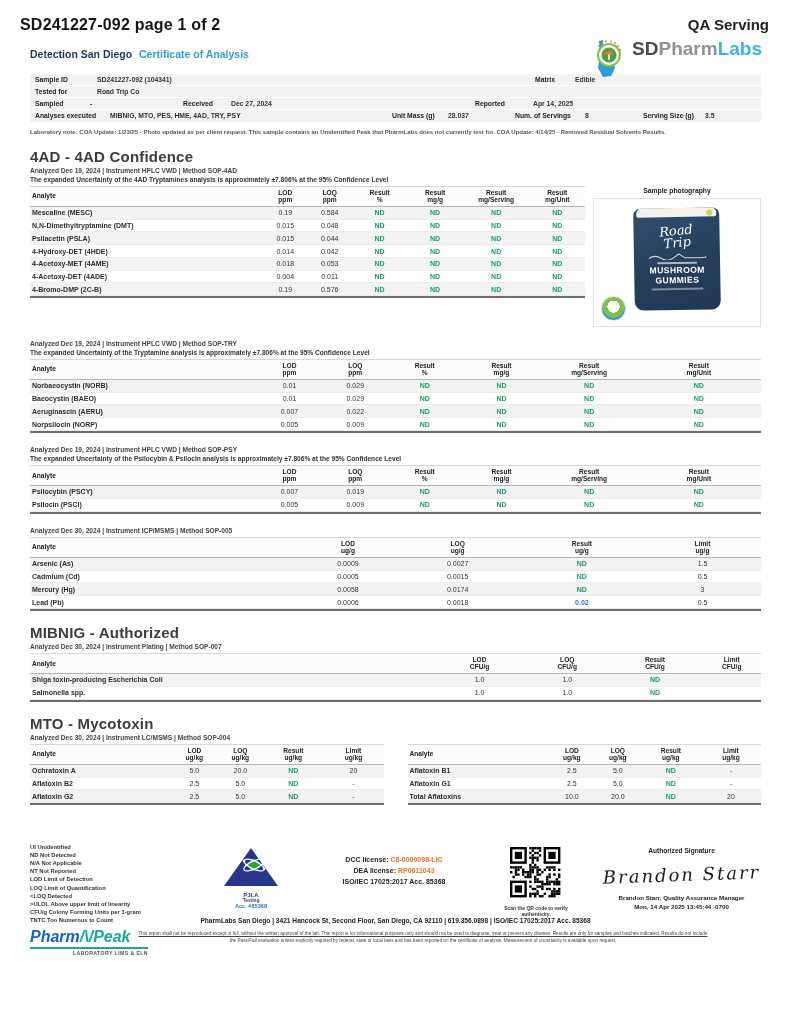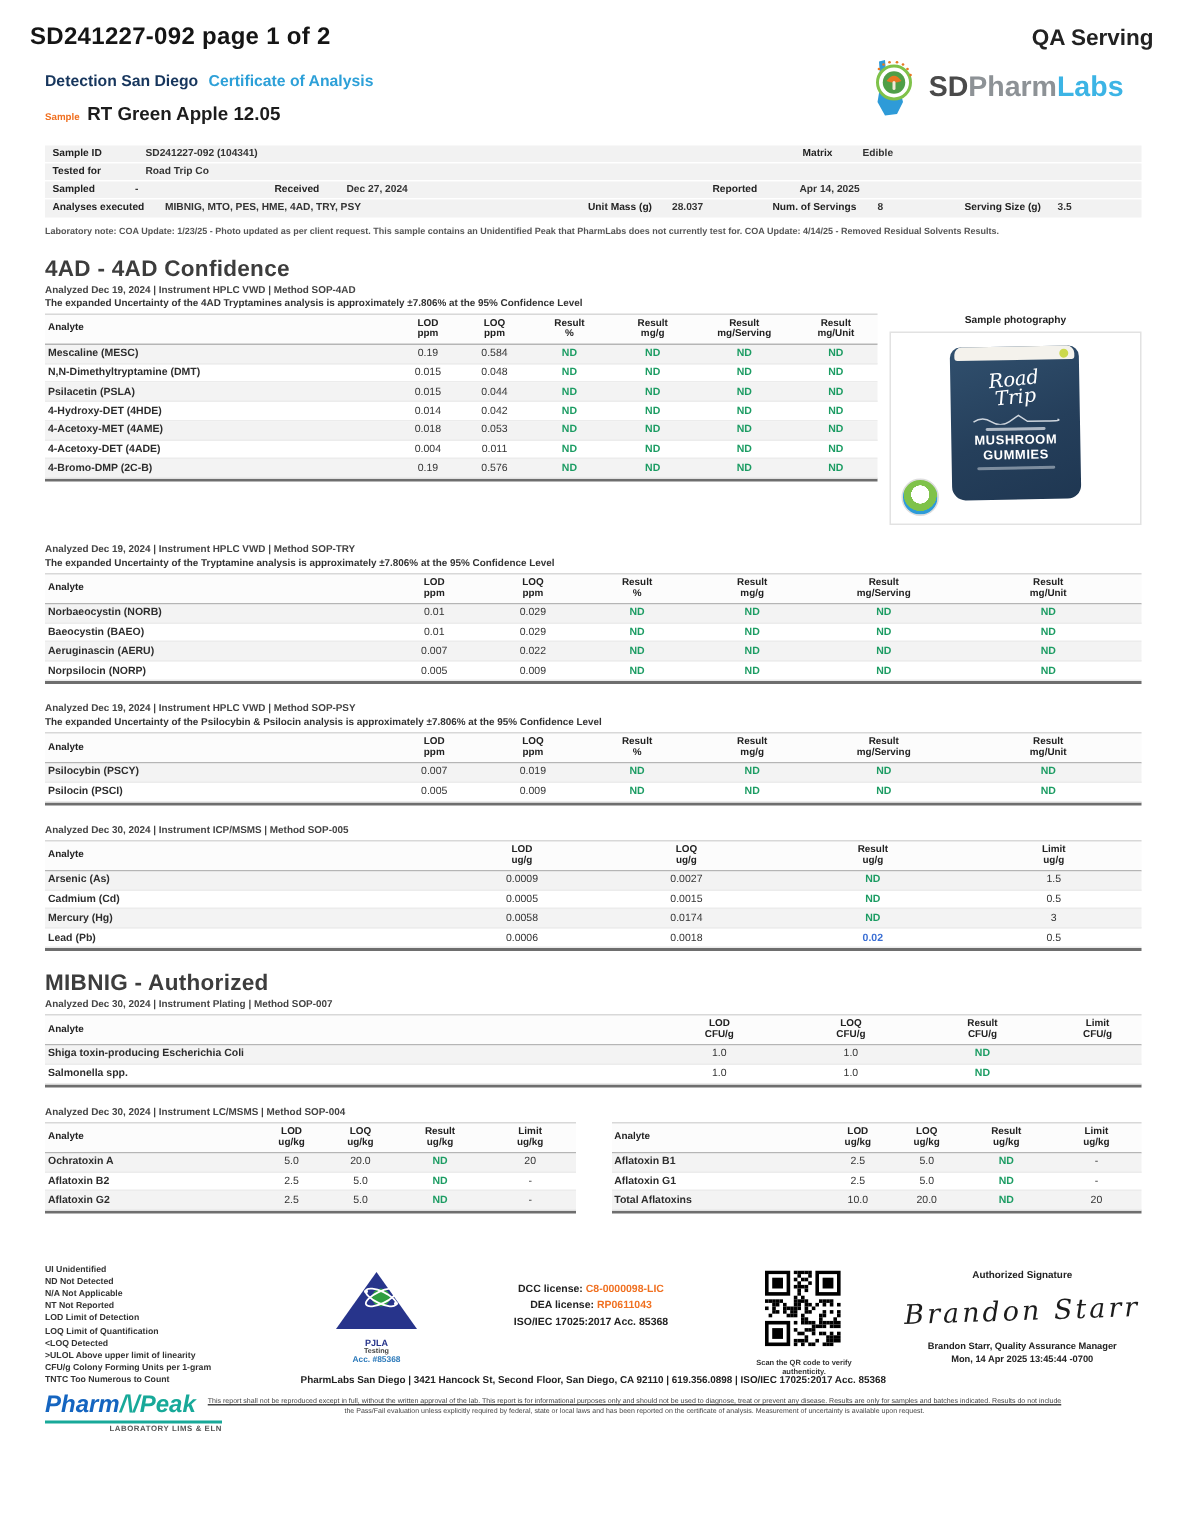--- a/index.html
+++ b/index.html
@@ -1,28 +1,28 @@
 <!DOCTYPE html>
 <html><head>
 <meta charset="utf-8">
 <style>
   html,body{margin:0;padding:0;background:#fff;}
   .page{position:relative;width:791px;height:1024px;background:#fff;overflow:hidden;
         font-family:"Liberation Sans",sans-serif;color:#333;}
   
-  .topbar{display:flex;justify-content:space-between;align-items:flex-end;padding:16px 22px 0 20px;}
+  .topbar{display:flex;justify-content:space-between;align-items:flex-start;padding:16px 22px 0 20px;}
   .docid{font-size:16px;font-weight:bold;color:#151515;letter-spacing:.2px;}
   .qa{font-size:15px;font-weight:bold;color:#222;}
   .labline{margin:14px 0 0 30px;font-size:10.5px;}
   .labname{font-weight:bold;color:#17365d;}
   .coa{color:#2da0d8;font-weight:bold;margin-left:4px;}
   .sampleline{margin:9px 0 0 30px;display:flex;align-items:baseline;gap:5px;}
   .sample-tag{color:#f07021;font-size:6.5px;font-weight:bold;}
   .sample-name{font-size:12.5px;font-weight:bold;color:#1c1c1c;}
-  .brandlogo{position:absolute;right:42px;top:38px;display:flex;align-items:center;gap:3px;}
+  .brandlogo{position:absolute;right:29px;top:38px;display:flex;gap:3px;}
   .brandtext{font-size:19px;font-weight:bold;}
   .bt-sd{color:#4a4a4a;}.bt-pharm{color:#8d9296;}.bt-labs{color:#3cb4e5;}
   
   .info{margin:14px 30px 0 30px;}
   .irow{display:grid;background:#f2f2f2;margin-bottom:1px;padding:1.5px 5px;font-size:6.8px;line-height:1.2;}
   .r1{grid-template-columns:62px 438px 40px 1fr;}
   .r2{grid-template-columns:62px 1fr;}
   .r3{grid-template-columns:55px 93px 48px 244px 58px 1fr;}
   .r4{grid-template-columns:75px 282px 56px 67px 70px 58px 62px 1fr;}
   .ilabel{font-weight:bold;color:#222;}
@@ -101,24 +101,20 @@
   <div class="topbar">
     <div class="docid">SD241227-092 page 1 of 2</div>
     <div class="qa">QA Serving</div>
   </div>
 
   <div class="labline">
     <span class="labname">Detection San Diego</span>
     <span class="coa">Certificate of Analysis</span>
   </div>
 
-  <div class="sampleline">
-    <span class="sample-tag">Sample</span>
-    <span class="sample-name">RT Green Apple 12.05</span>
-  </div>
 
   <div class="brandlogo">
     <svg width="40" height="42" viewBox="0 0 40 42">
       <path d="M10 3 L14 2 L15 14 L24 22 L26 30 L22 38 L14 39 L9 30 L11 18 Z" fill="#2e9bd8"></path>
       <circle cx="20" cy="17" r="11" fill="#ffffff" stroke="#7fc24a" stroke-width="2"></circle>
       <circle cx="20" cy="17" r="7.5" fill="#4f9e47"></circle>
       <path d="M15 16 q5 -7 10 0 q-5 2 -10 0 Z" fill="#e87722"></path>
       <rect x="19" y="16" width="2" height="6" rx="1" fill="#f4e9d8"></rect>
       <g fill="#e87722">
           <circle cx="10" cy="8" r="0.9"></circle>
@@ -508,20 +504,21 @@
           <div class="trow drow">
             <div class="tcell" style="width: 55%;">Salmonella spp.</div>
             <div class="tcell ctr" style="width: 13%;">1.0</div>
             <div class="tcell ctr" style="width: 11%;">1.0</div>
             <div class="tcell ctr nd" style="width: 13%;">ND</div>
             <div class="tcell ctr" style="width: 8%;"></div>
           </div>
         </div>
       </div>
       <div class="section">
+        <div class="sec-title">MTO - Mycotoxin</div>
         <div class="sec-meta">Analyzed Dec 30, 2024   |  Instrument LC/MSMS  |  Method SOP-004</div>
         <div class="split">
           <div class="tblwrap">
             <div class="tbl">
               <div class="trow thead">
                 <div class="tcell" style="width: 40%;">
                   <div>Analyte</div>
                 </div>
                 <div class="tcell ctr" style="width: 13%;">
                   <div>LOD</div>

